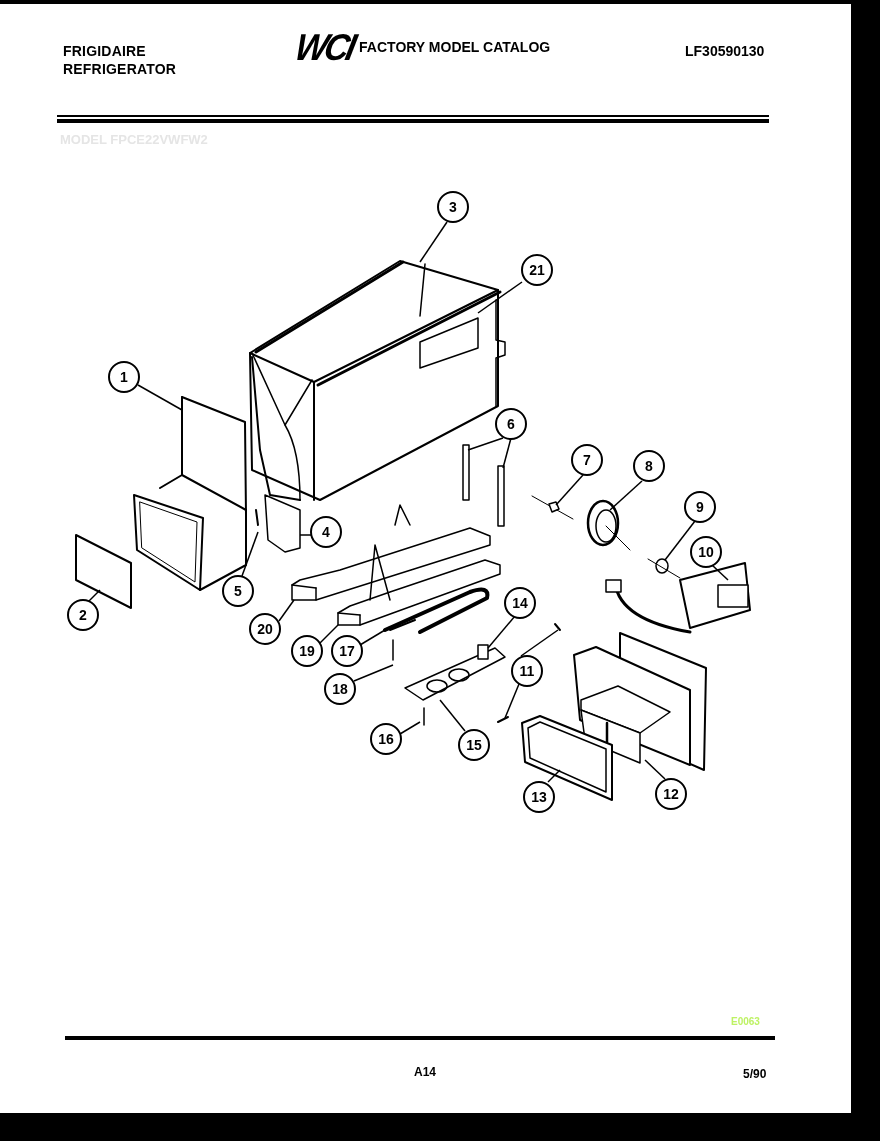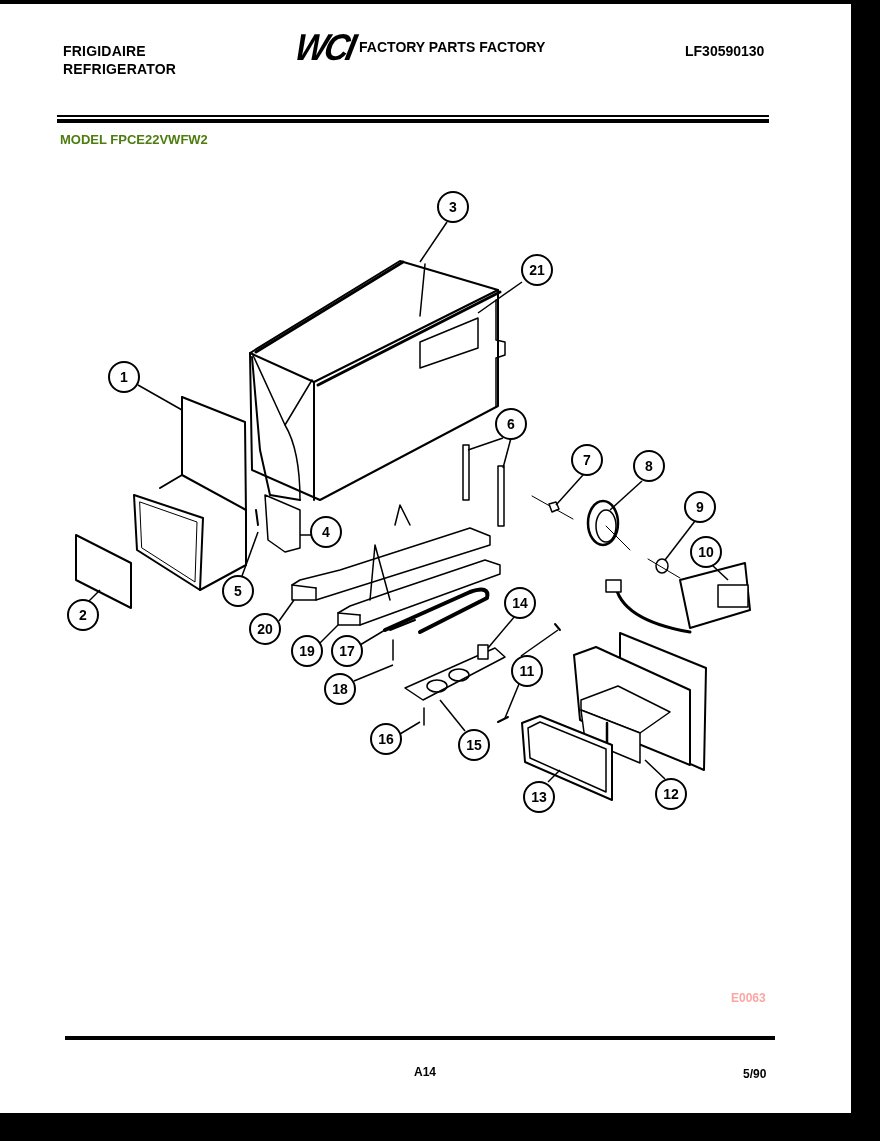--- a/index.html
+++ b/index.html
@@ -29,42 +29,42 @@
   }
   .catalog-title { font-weight: bold; font-size: 14px; color: #000; }
   .hdr-right {
     position: absolute; left: 685px; top: 43px;
     font-weight: bold; font-size: 14px; color: #000; text-align: right;
   }
   .rule-top1 { position: absolute; left: 57px; top: 115px; width: 712px; height: 2px; background: #000; }
   .rule-top2 { position: absolute; left: 57px; top: 119px; width: 712px; height: 4px; background: #000; }
   .model {
     position: absolute; left: 60px; top: 132px;
-    font-weight: bold; font-size: 13px; color: #4d7c0f;
+    font-weight: bold; font-size: 13px; color: #e5e5e5;
   }
   .diagram { position: absolute; left: 0; top: 0; width: 880px; height: 1141px; }
-  .drawing-id { position: absolute; left: 731px; top: 991px; font-weight: bold; font-size: 12px; color: #fca5a5; }
+  .drawing-id { position: absolute; left: 731px; top: 1016px; font-weight: bold; font-size: 10px; color: #bef264; }
   .rule-bottom { position: absolute; left: 65px; top: 1036px; width: 710px; height: 4px; background: #000; }
   .page-num { position: absolute; left: 414px; top: 1065px; font-weight: bold; font-size: 12px; color: #000; }
   .date { position: absolute; left: 743px; top: 1067px; font-weight: bold; font-size: 12px; color: #000; }
   .callout-text { font-family: "Liberation Sans", sans-serif; font-weight: bold; font-size: 14px; }
 </style>
 </head>
 <body>
 
 <div class="page"></div>
 
 <div class="hdr-left">
   <div>FRIGIDAIRE</div>
   <div>REFRIGERATOR</div>
 </div>
 
 <div class="hdr-center">
   <span class="logo">WCI</span>
-  <span class="catalog-title">FACTORY PARTS FACTORY</span>
+  <span class="catalog-title">FACTORY MODEL CATALOG</span>
 </div>
 
 <div class="hdr-right">LF30590130</div>
 
 <div class="rule-top1"></div>
 <div class="rule-top2"></div>
 
 <div class="model">MODEL FPCE22VWFW2</div>
 
 <svg class="diagram" viewBox="0 0 880 1141" xmlns="http://www.w3.org/2000/svg">

